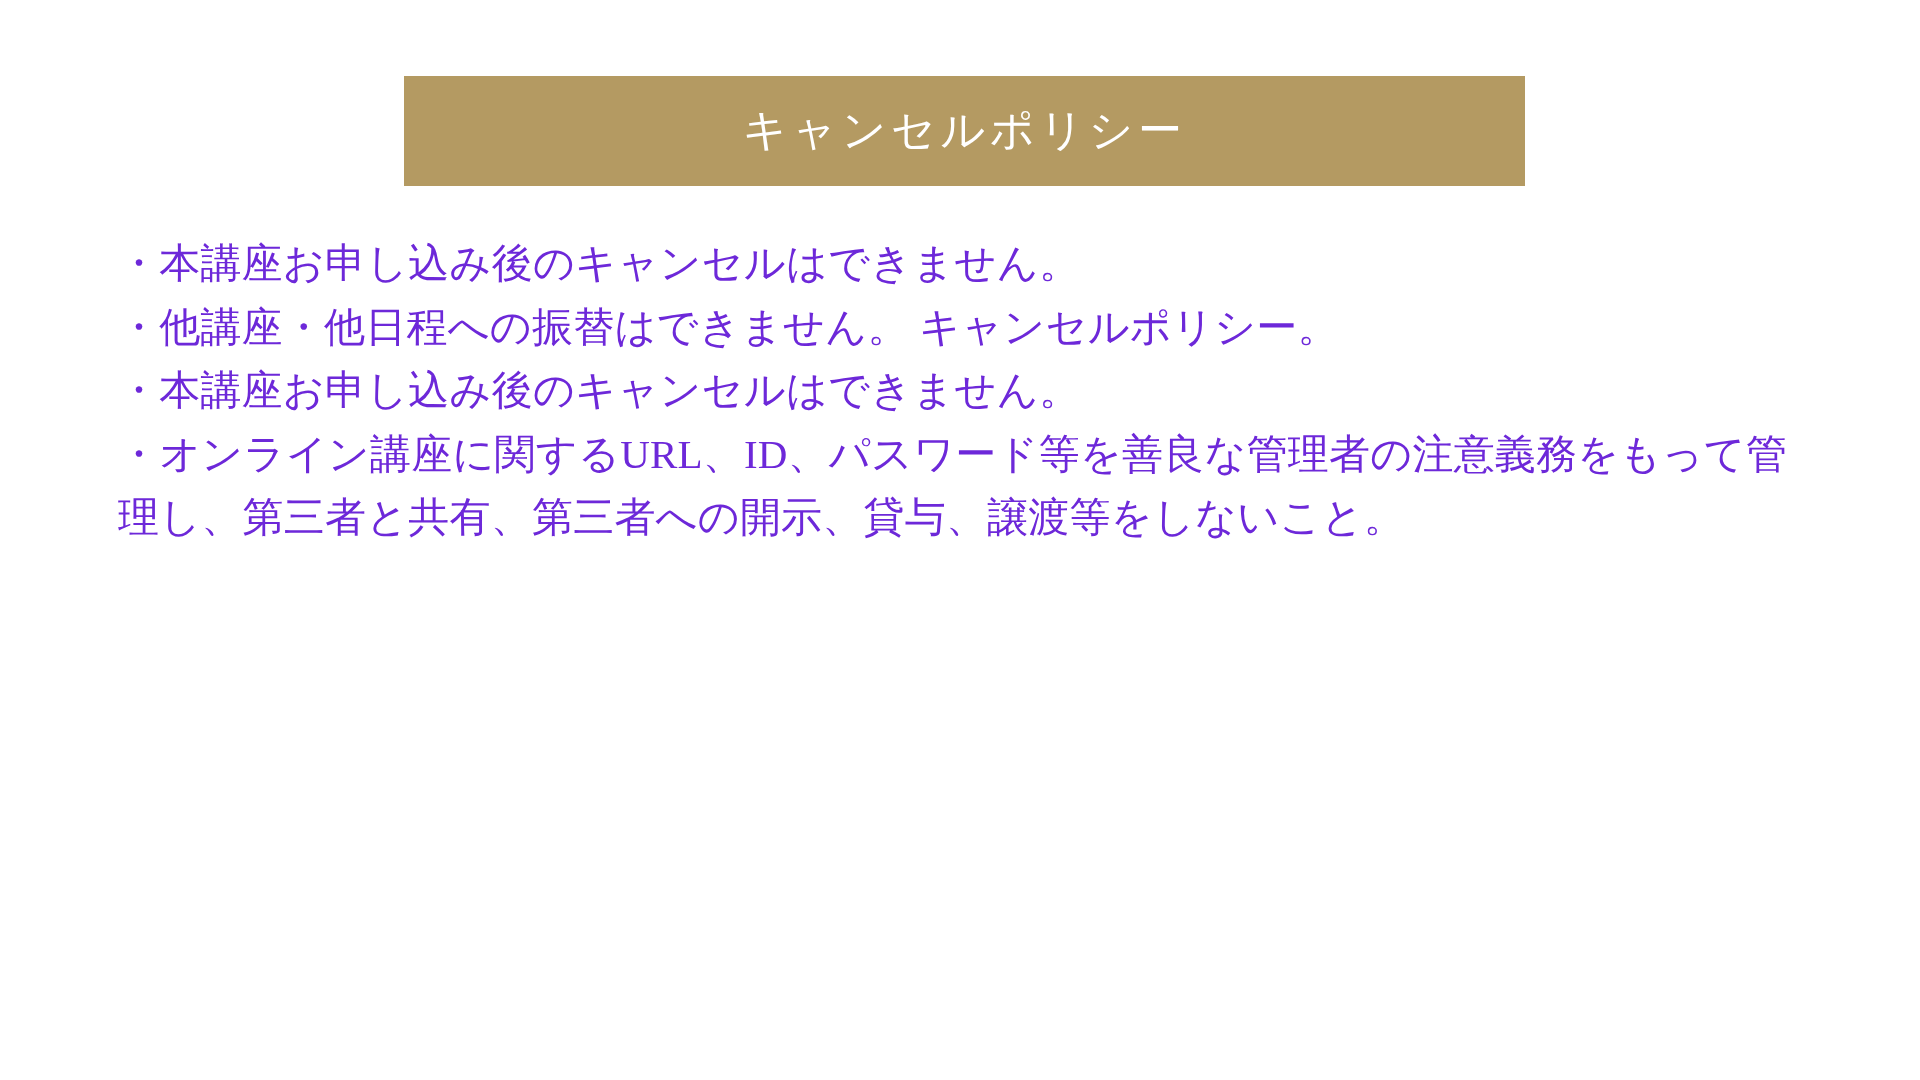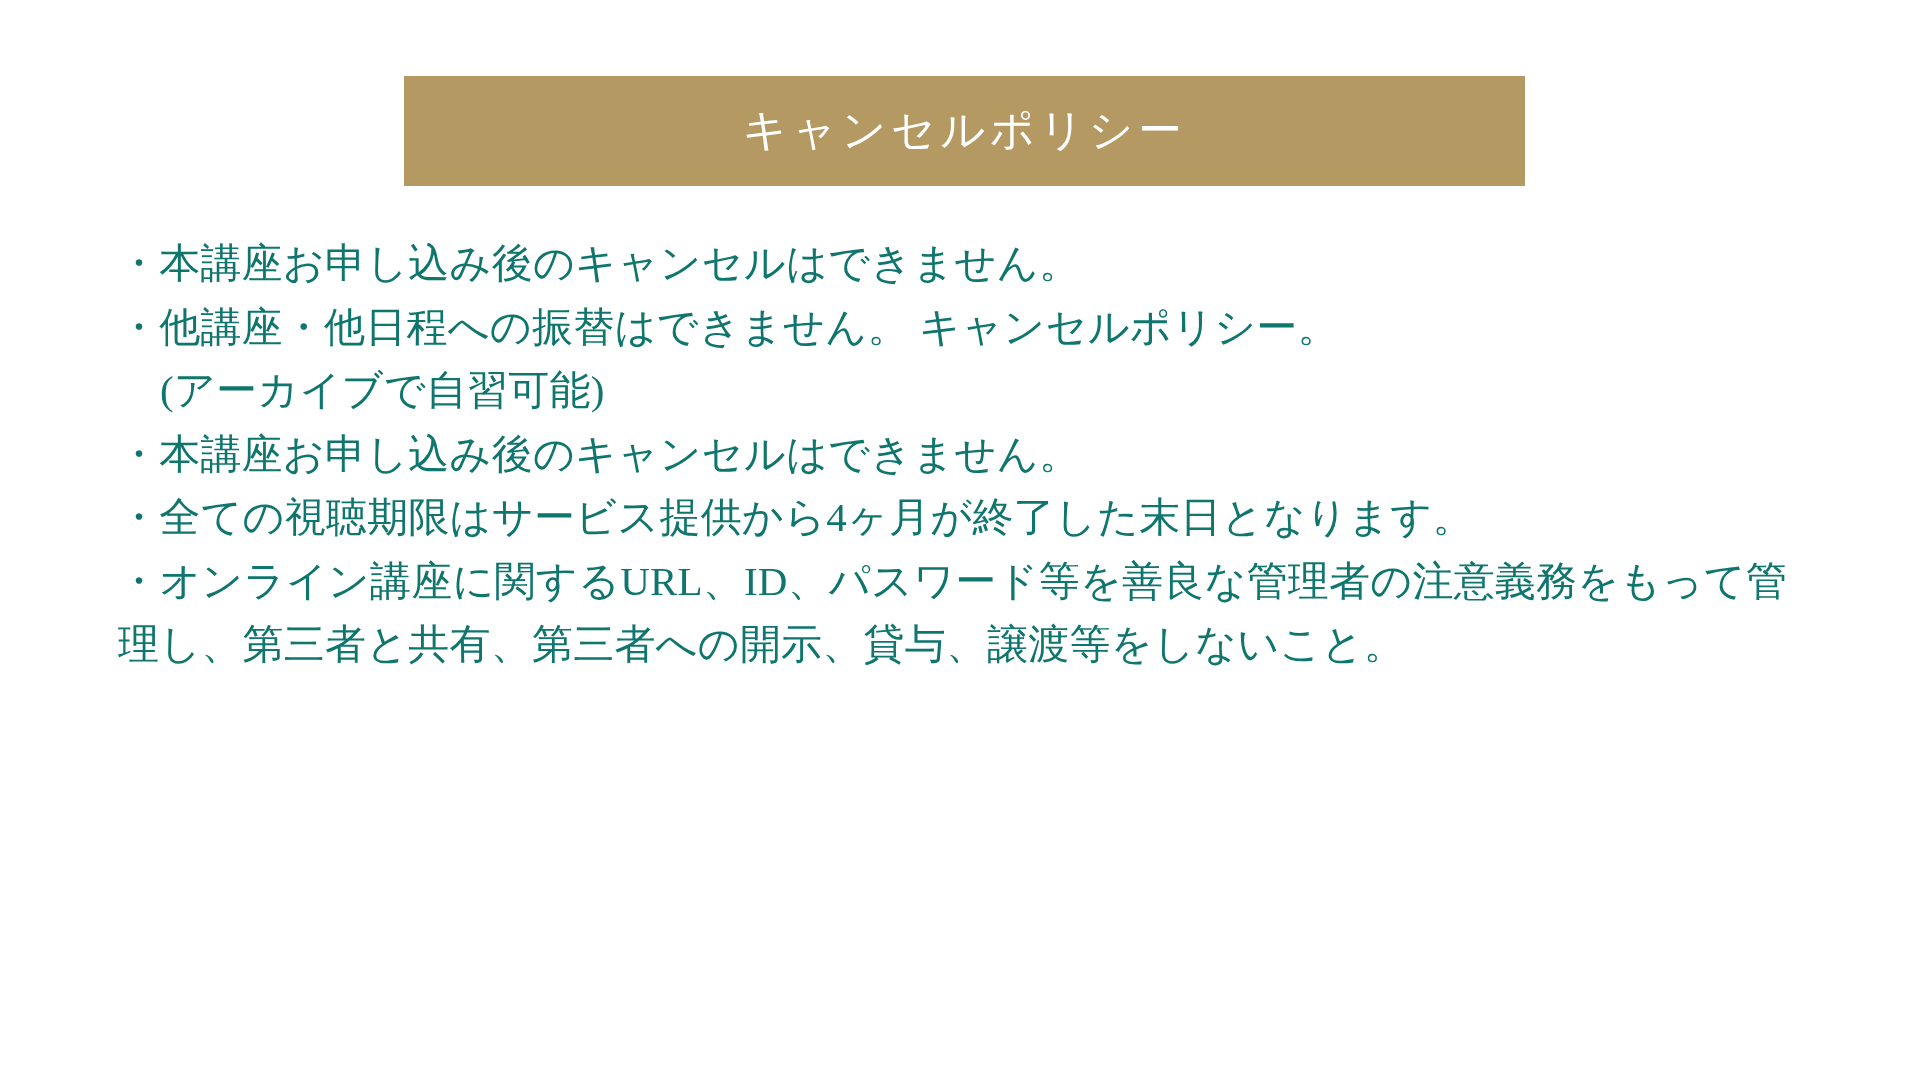--- a/index.html
+++ b/index.html
@@ -42,21 +42,21 @@
   }
   .policy-body {
     position: absolute;
     left: 118px;
     top: 232px;
     width: 1700px;
   }
   .policy-line {
     font-size: 41px;
     line-height: 1.55;
-    color: #0f766e;
+    color: #6d28d9;
     white-space: pre;
     letter-spacing: 0.005em;
   }
   .policy-line.indented {
     padding-left: 42px;
   }
   .policy-line.wrap {
     white-space: normal;
     letter-spacing: 0.005em;
   }
@@ -66,19 +66,17 @@
 
 <div class="slide">
 
   <div class="title-banner">
     <span class="title-text">キャンセルポリシー</span>
   </div>
 
   <div class="policy-body">
     <div class="policy-line">・本講座お申し込み後のキャンセルはできません。</div>
     <div class="policy-line">・他講座・他日程への振替はできません。 キャンセルポリシー。</div>
-    <div class="policy-line indented">(アーカイブで自習可能)</div>
     <div class="policy-line">・本講座お申し込み後のキャンセルはできません。</div>
-    <div class="policy-line">・全ての視聴期限はサービス提供から4ヶ月が終了した末日となります。</div>
     <div class="policy-line wrap">・オンライン講座に関するURL、ID、パスワード等を善良な管理者の注意義務をもって管理し、第三者と共有、第三者への開示、貸与、譲渡等をしないこと。</div>
   </div>
 
 </div>
 
 </body></html>

